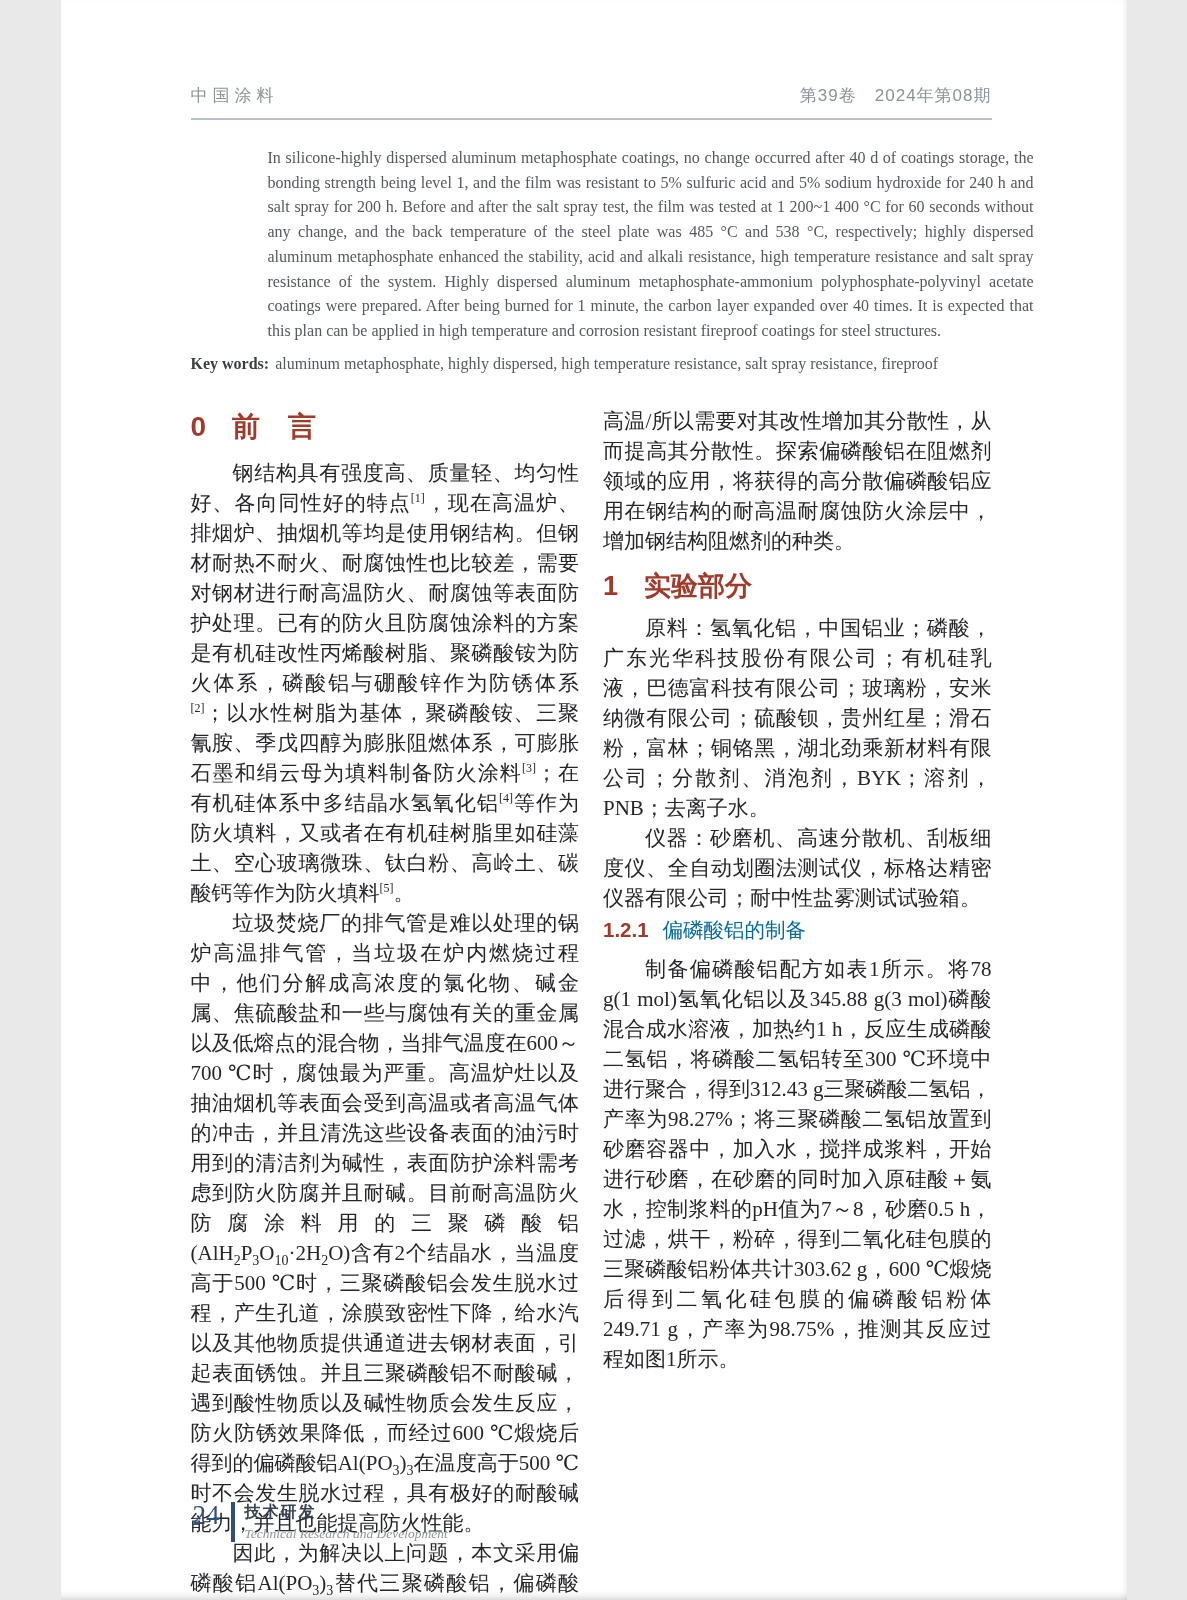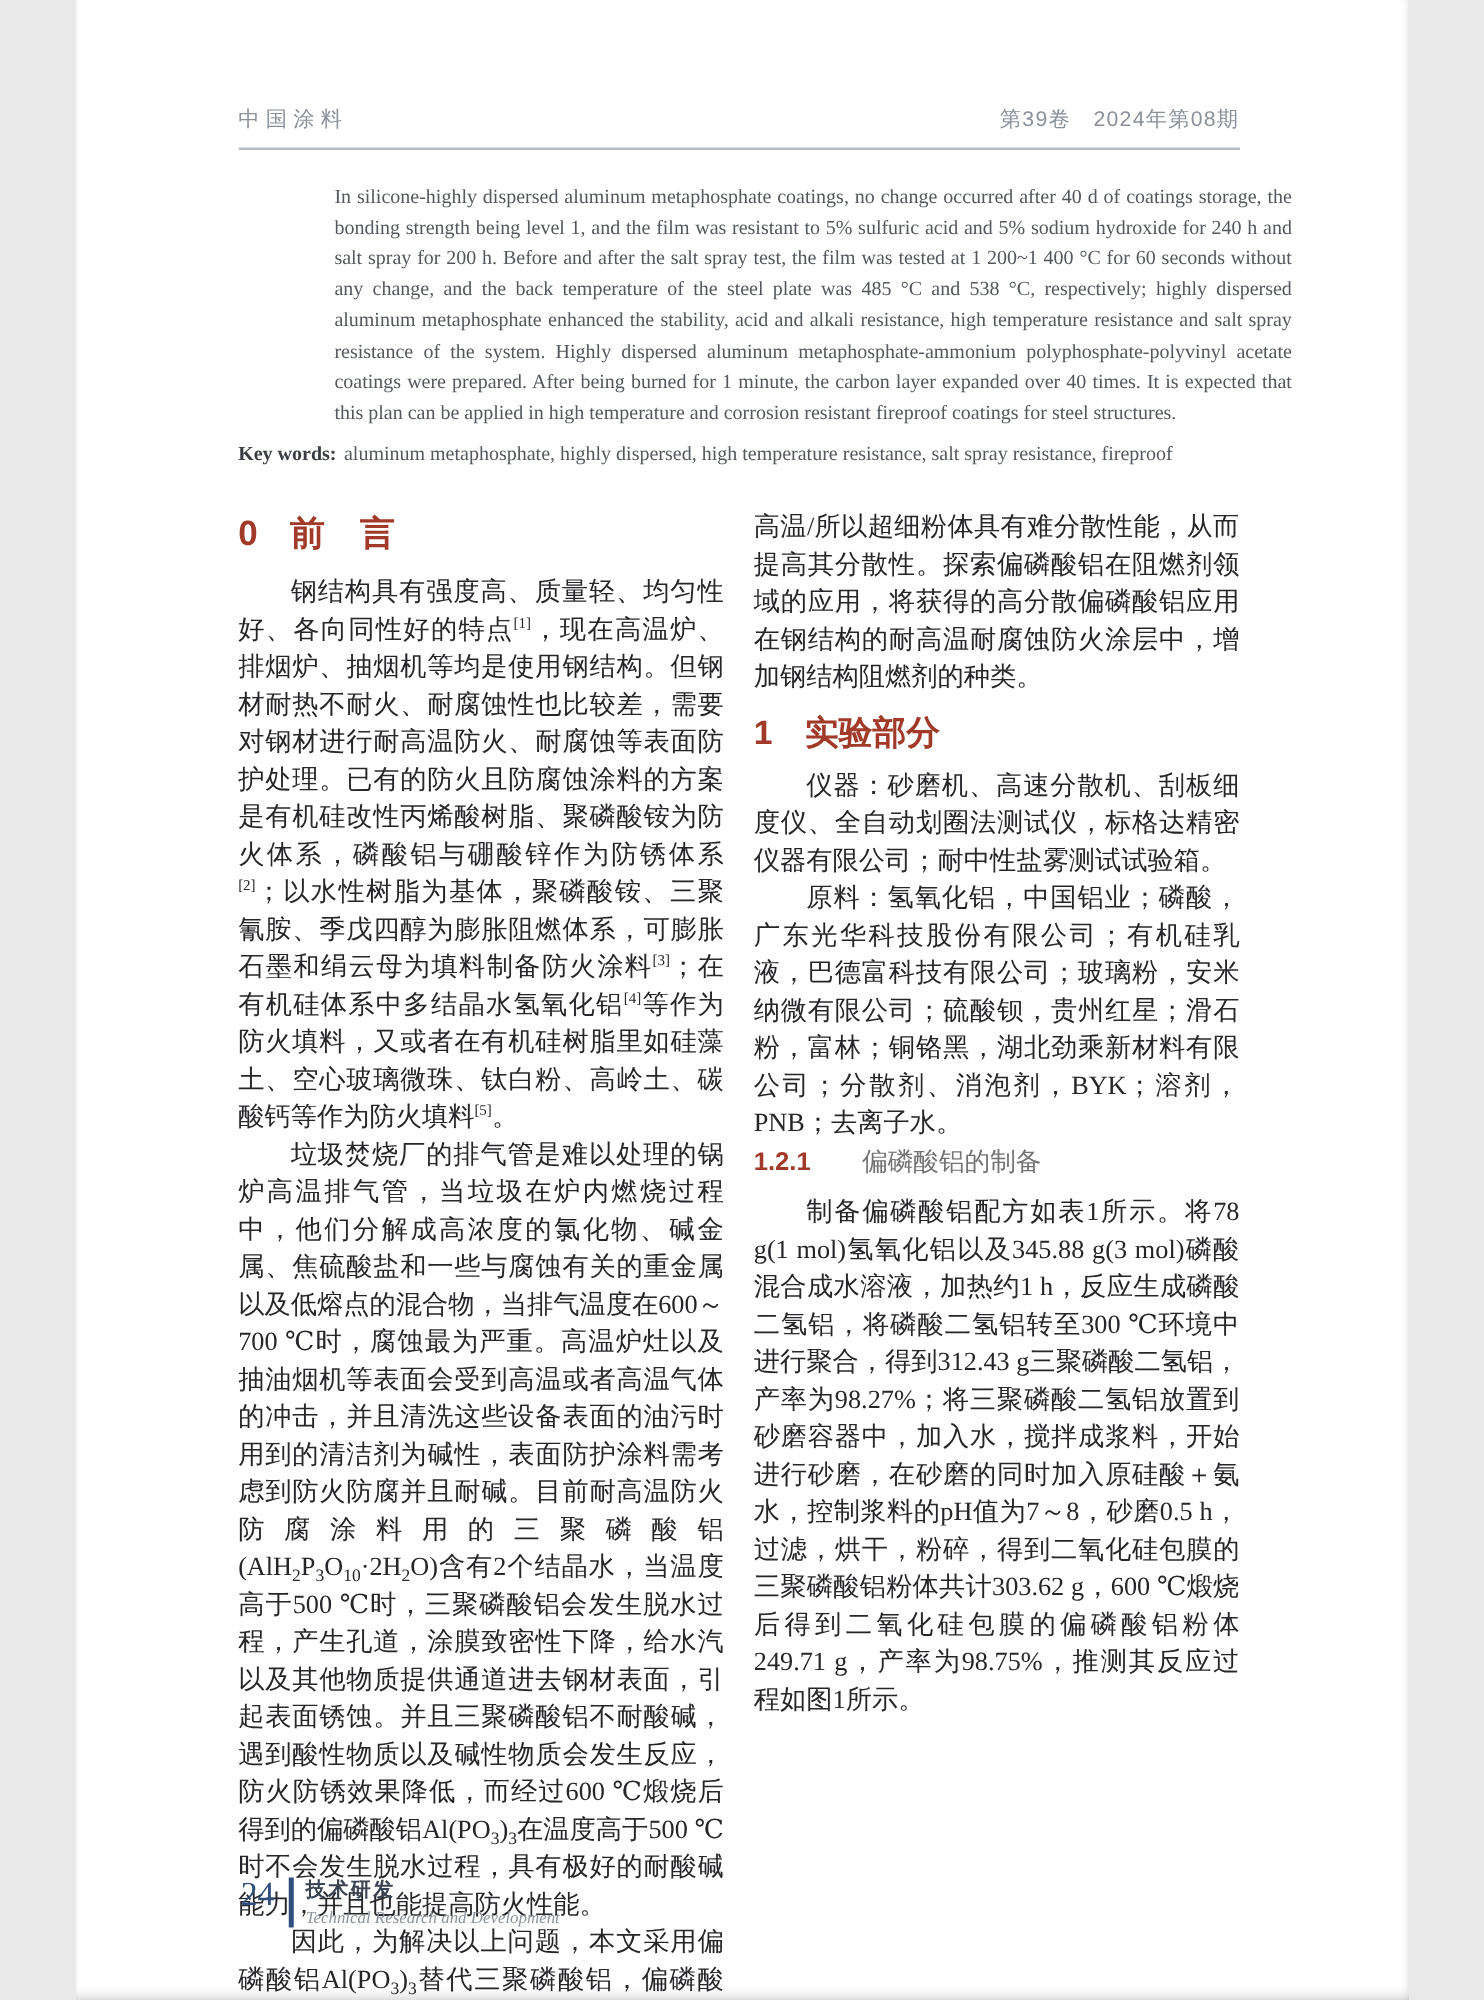--- a/index.html
+++ b/index.html
@@ -75,21 +75,21 @@
   .h-sub3{
     margin:4px 0 8px 0;
     font-size:20.5px;line-height:1.3;font-weight:400;
   }
   .h-sub3 .h-num{
     font-family:"Liberation Sans","DejaVu Sans",sans-serif;
     font-weight:700;color:var(--heading-red);
     margin-right:14px;
     text-align:center;
   }
-  .h-sub3 .h-title{color:#737373;font-family:Liberation Mono, monospace;margin-left:27px;}
+  .h-sub3 .h-title{color:#0369a1;font-family:Liberation Mono, monospace;}
   
   .page-footer{
     position:absolute;left:132px;bottom:58px;
     display:flex;align-items:stretch;
   }
   .page-num{
     font-size:27px;color:var(--footer-blue);
     align-self:flex-end;
     margin-right:11px;line-height:1.0;
     padding-bottom:13px;
@@ -126,26 +126,26 @@
     <main class="columns">
 
       <div class="col">
         <h2 class="h-sec"><span class="h-num">0</span><span class="h-title">前　言</span></h2>
         <p class="body indent"><span>钢结构具有强度高、质量轻、均匀性好、各向同性好的特点</span><sup>[1]</sup><span>，现在高温炉、排烟炉、抽烟机等均是使用钢结构。但钢材耐热不耐火、耐腐蚀性也比较差，需要对钢材进行耐高温防火、耐腐蚀等表面防护处理。已有的防火且防腐蚀涂料的方案是有机硅改性丙烯酸树脂、聚磷酸铵为防火体系，磷酸铝与硼酸锌作为防锈体系</span><sup>[2]</sup><span>；以水性树脂为基体，聚磷酸铵、三聚氰胺、季戊四醇为膨胀阻燃体系，可膨胀石墨和绢云母为填料制备防火涂料</span><sup>[3]</sup><span>；在有机硅体系中多结晶水氢氧化铝</span><sup>[4]</sup><span>等作为防火填料，又或者在有机硅树脂里如硅藻土、空心玻璃微珠、钛白粉、高岭土、碳酸钙等作为防火填料</span><sup>[5]</sup><span>。</span></p>
         <p class="body indent"><span>垃圾焚烧厂的排气管是难以处理的锅炉高温排气管，当垃圾在炉内燃烧过程中，他们分解成高浓度的氯化物、碱金属、焦硫酸盐和一些与腐蚀有关的重金属以及低熔点的混合物，当排气温度在600～700 ℃时，腐蚀最为严重。高温炉灶以及抽油烟机等表面会受到高温或者高温气体的冲击，并且清洗这些设备表面的油污时用到的清洁剂为碱性，表面防护涂料需考虑到防火防腐并且耐碱。目前耐高温防火防腐涂料用的三聚磷酸铝(AlH</span><sub>2</sub><span>P</span><sub>3</sub><span>O</span><sub>10</sub><span>·2H</span><sub>2</sub><span>O)含有2个结晶水，当温度高于500 ℃时，三聚磷酸铝会发生脱水过程，产生孔道，涂膜致密性下降，给水汽以及其他物质提供通道进去钢材表面，引起表面锈蚀。并且三聚磷酸铝不耐酸碱，遇到酸性物质以及碱性物质会发生反应，防火防锈效果降低，而经过600 ℃煅烧后得到的偏磷酸铝Al(PO</span><sub>3</sub><span>)</span><sub>3</sub><span>在温度高于500 ℃时不会发生脱水过程，具有极好的耐酸碱能力，并且也能提高防火性能。</span></p>
         <p class="body indent"><span>因此，为解决以上问题，本文采用偏磷酸铝Al(PO</span><sub>3</sub><span>)</span><sub>3</sub><span>替代三聚磷酸铝，偏磷酸铝无结合水但具备防锈功能，在高温下不会发生反应，其材料结构密实，能使材料获得一定的预应力，推测其在高温环境中具备防火防锈的功能。然而由于其结构的独特性，在水中或水性树脂中分散性较差，所以需要对其改性增加其分散性，本文采用硅包膜进行改性，保留偏磷酸铝耐</span></p>
       </div>
 
       <div class="col">
-        <p class="body"><span>高温/所以超细粉体具有难分散性能，从而提高其分散性。探索偏磷酸铝在阻燃剂领域的应用，将获得的高分散偏磷酸铝应用在钢结构的耐高温耐腐蚀防火涂层中，增加钢结构阻燃剂的种类。</span></p>
+        <p class="body"><span>高温/所以需要对其改性增加其分散性，从而提高其分散性。探索偏磷酸铝在阻燃剂领域的应用，将获得的高分散偏磷酸铝应用在钢结构的耐高温耐腐蚀防火涂层中，增加钢结构阻燃剂的种类。</span></p>
 
         <h2 class="h-sec exp"><span class="h-num">1</span><span class="h-title">实验部分</span></h2>
 
+        <p class="body indent"><span>原料：氢氧化铝，中国铝业；磷酸，广东光华科技股份有限公司；有机硅乳液，巴德富科技有限公司；玻璃粉，安米纳微有限公司；硫酸钡，贵州红星；滑石粉，富林；铜铬黑，湖北劲乘新材料有限公司；分散剂、消泡剂，BYK；溶剂，PNB；去离子水。</span></p>
         <p class="body indent"><span>仪器：砂磨机、高速分散机、刮板细度仪、全自动划圈法测试仪，标格达精密仪器有限公司；耐中性盐雾测试试验箱。</span></p>
-        <p class="body indent"><span>原料：氢氧化铝，中国铝业；磷酸，广东光华科技股份有限公司；有机硅乳液，巴德富科技有限公司；玻璃粉，安米纳微有限公司；硫酸钡，贵州红星；滑石粉，富林；铜铬黑，湖北劲乘新材料有限公司；分散剂、消泡剂，BYK；溶剂，PNB；去离子水。</span></p>
 
         <h4 class="h-sub h-sub3"><span class="h-num">1.2.1</span><span class="h-title">偏磷酸铝的制备</span></h4>
 
         <p class="body indent"><span>制备偏磷酸铝配方如表1所示。将78 g(1 mol)氢氧化铝以及345.88 g(3 mol)磷酸混合成水溶液，加热约1 h，反应生成磷酸二氢铝，将磷酸二氢铝转至300 ℃环境中进行聚合，得到312.43 g三聚磷酸二氢铝，产率为98.27%；将三聚磷酸二氢铝放置到砂磨容器中，加入水，搅拌成浆料，开始进行砂磨，在砂磨的同时加入原硅酸＋氨水，控制浆料的pH值为7～8，砂磨0.5 h，过滤，烘干，粉碎，得到二氧化硅包膜的三聚磷酸铝粉体共计303.62 g，600 ℃煅烧后得到二氧化硅包膜的偏磷酸铝粉体249.71 g，产率为98.75%，推测其反应过程如图1所示。</span></p>
       </div>
 
     </main>
   </div>
 
   <footer class="page-footer">

